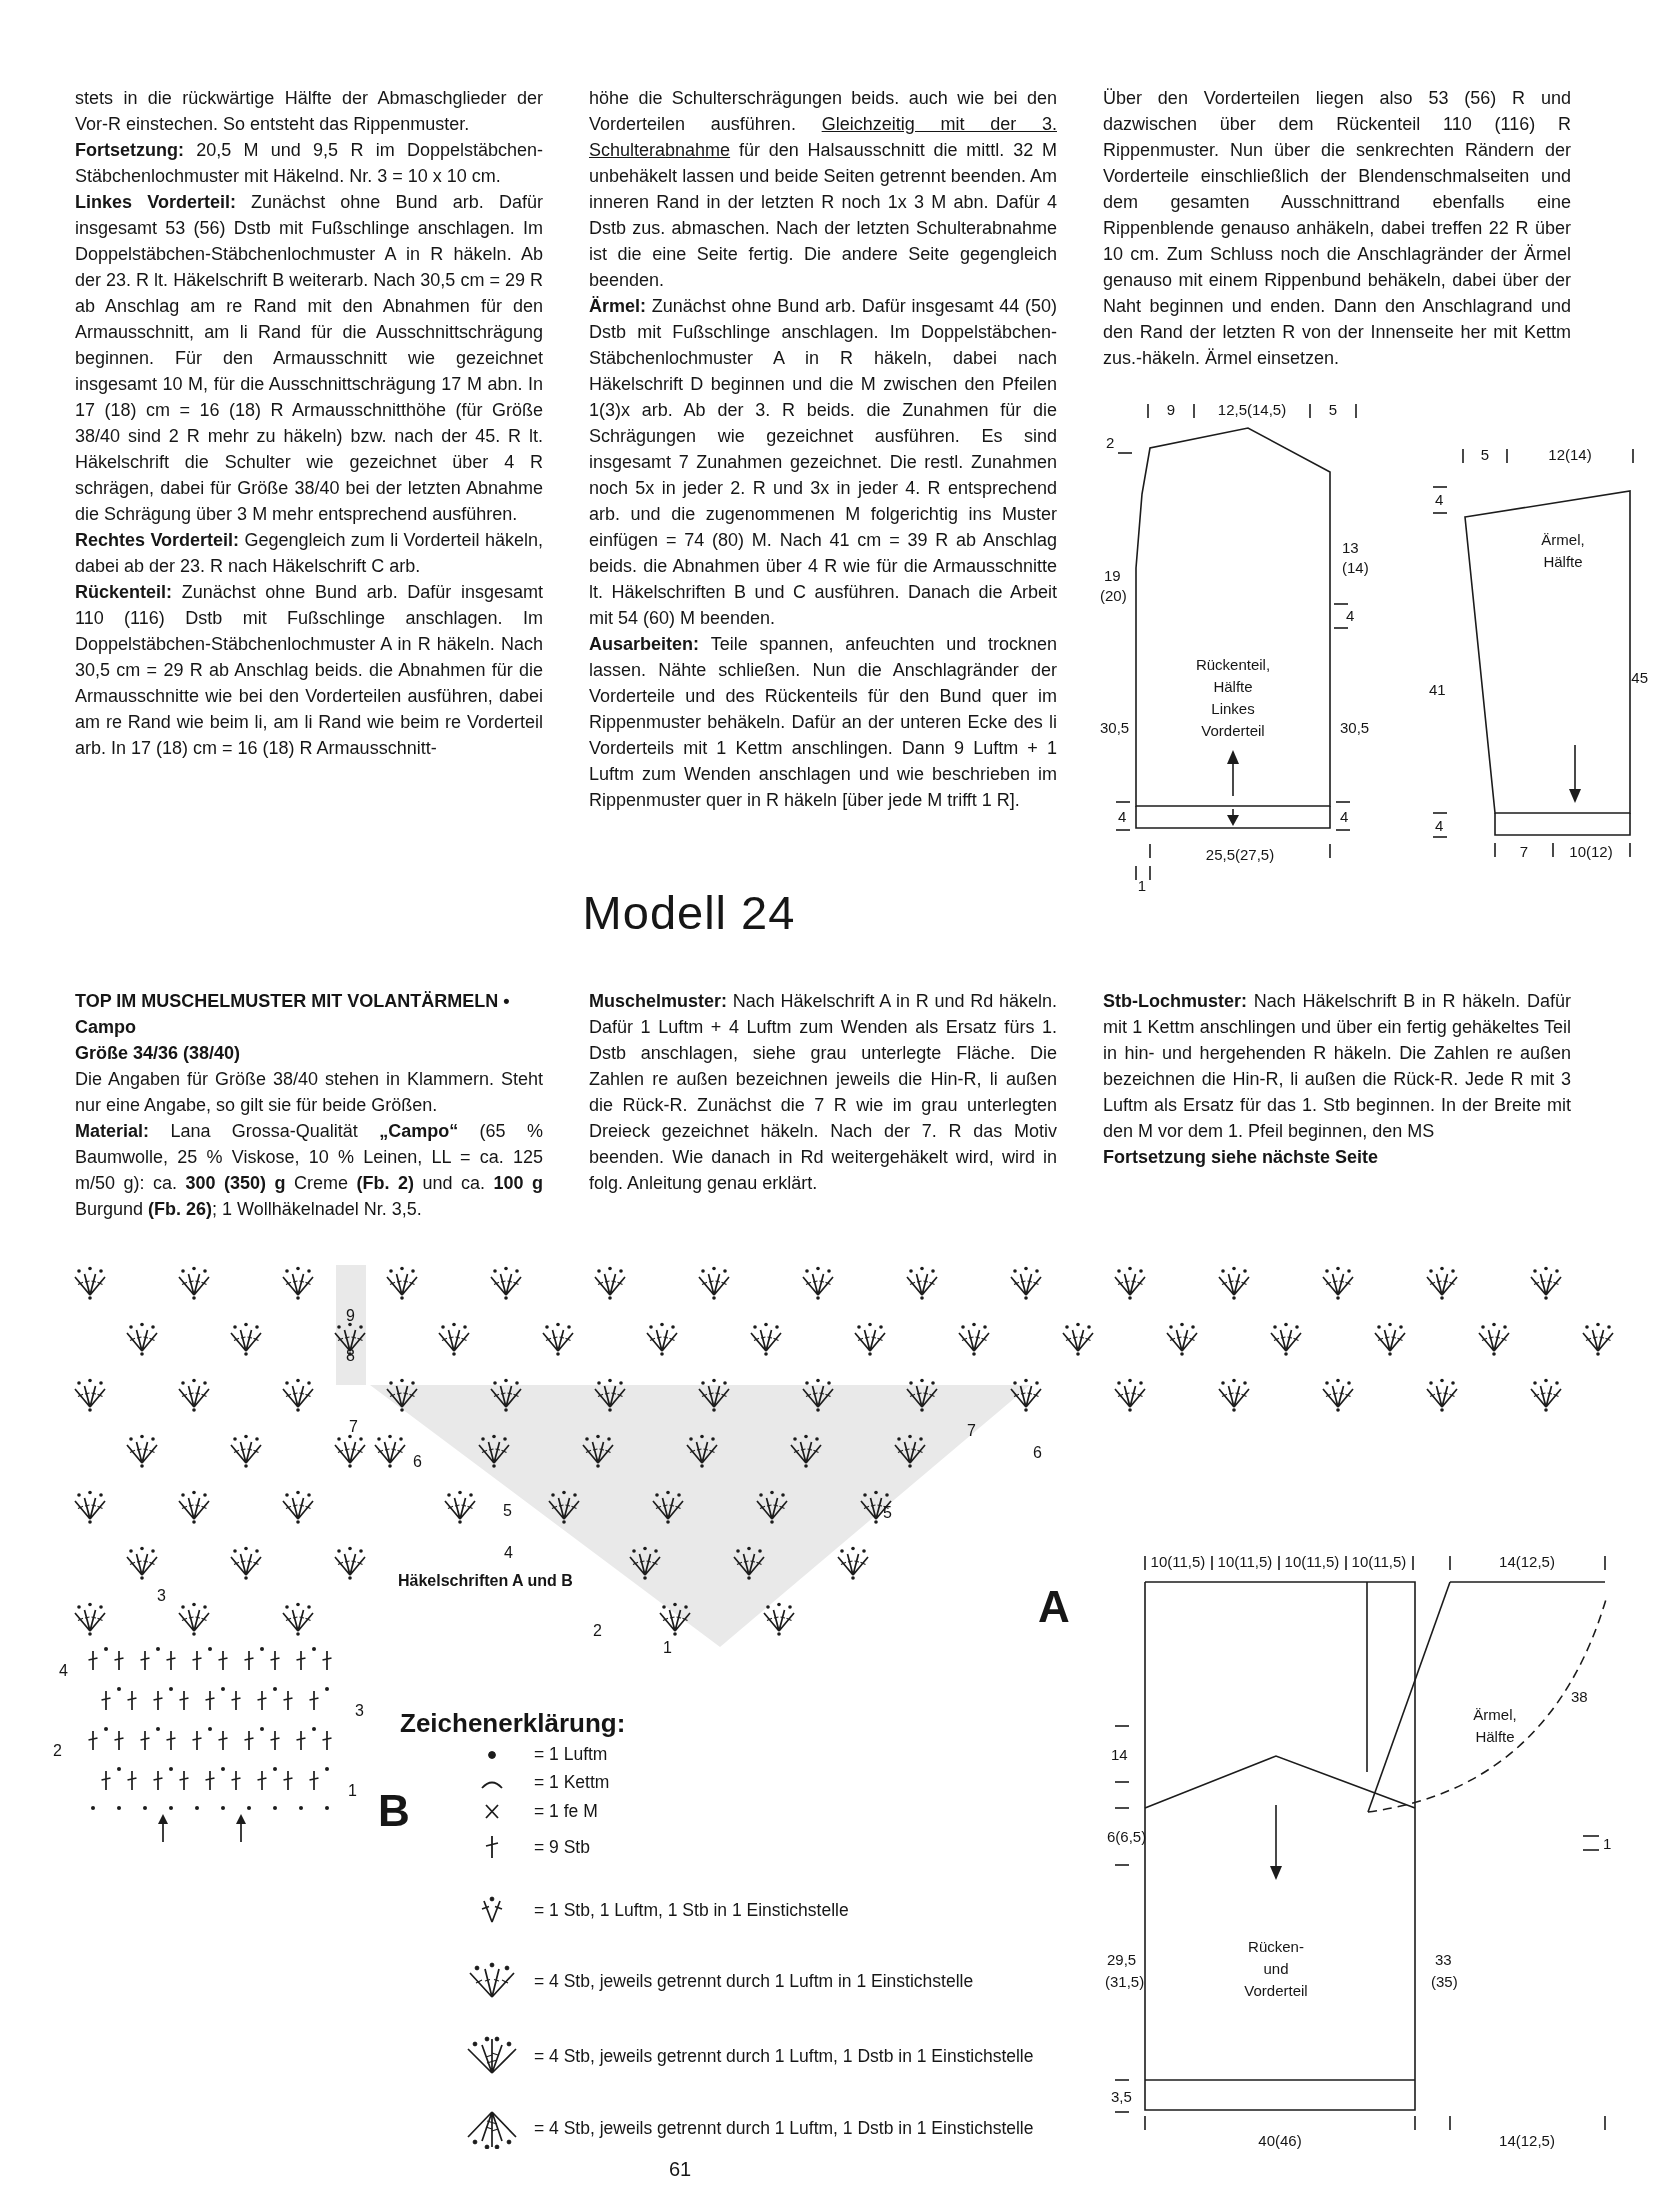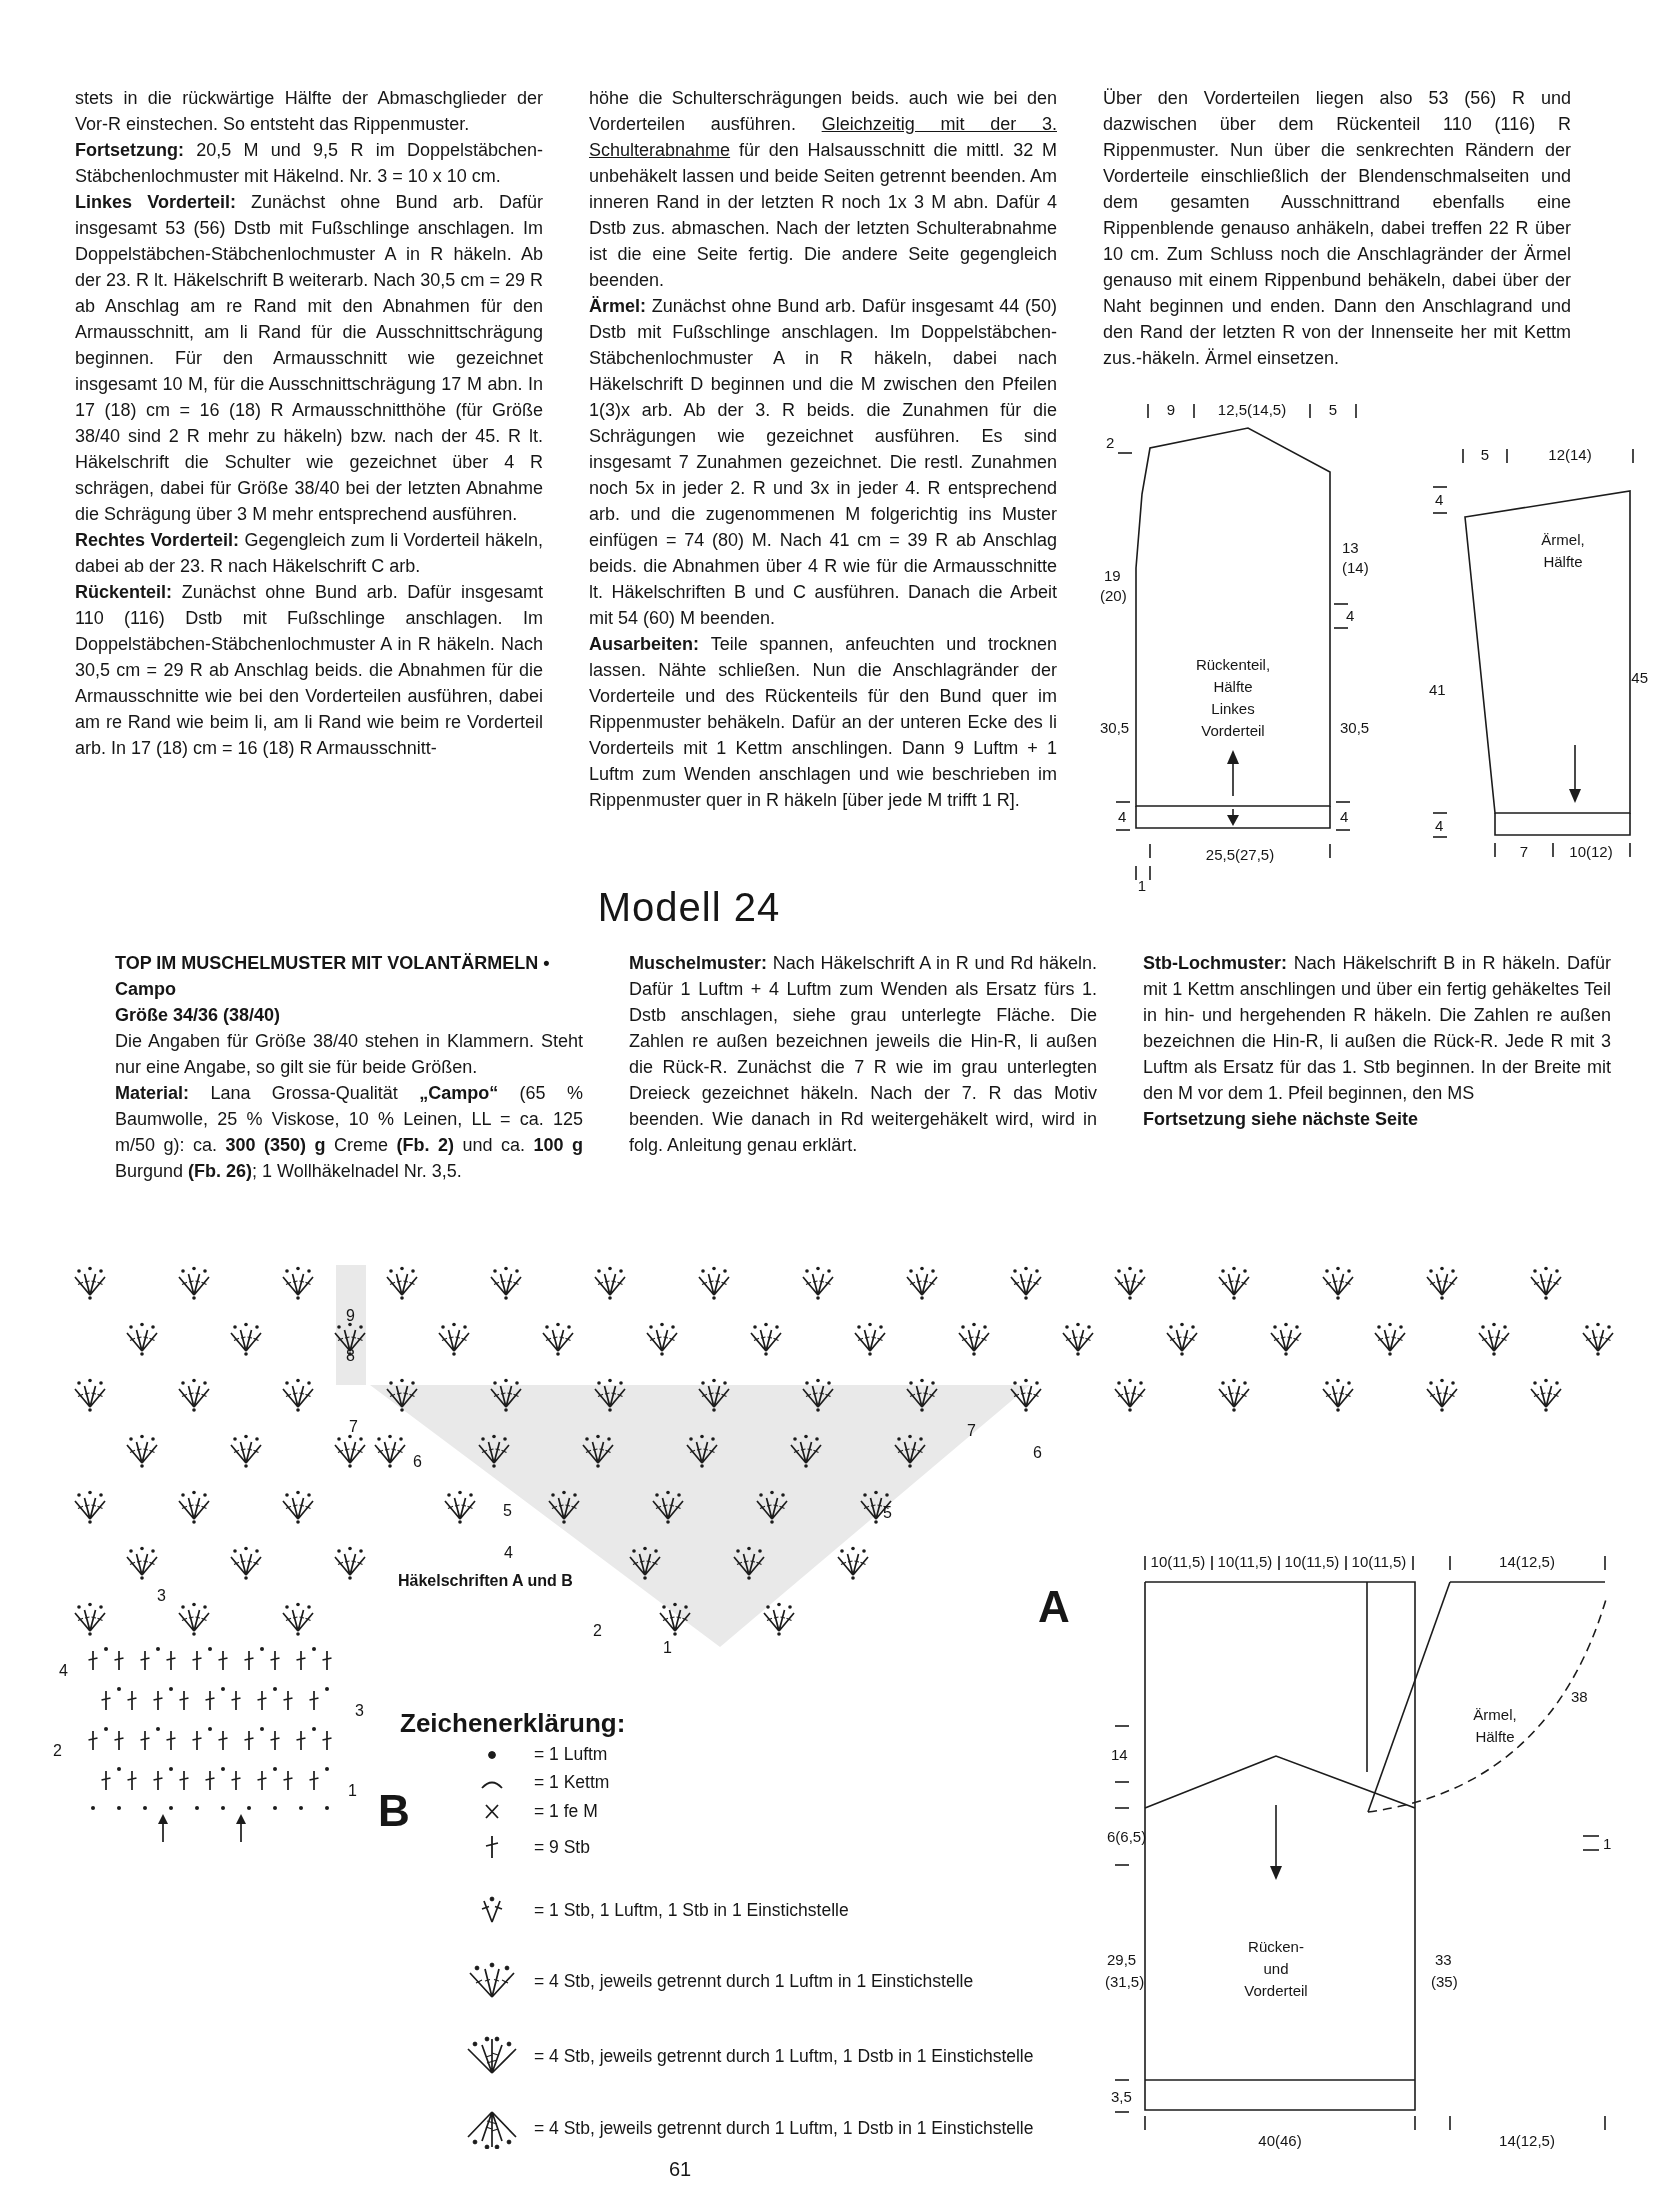--- a/index.html
+++ b/index.html
@@ -5,21 +5,21 @@
   html,body{margin:0;padding:0;background:#888;}
   .page{position:relative;width:1654px;height:2205px;background:#ffffff;
         font-family:"Liberation Sans",sans-serif;color:#161616;overflow:hidden;margin:0 auto;}
   .cols{position:absolute;display:flex;gap:46px;}
   .col{width:468px;}
   p.body{font-size:18px;line-height:26px;text-align:justify;margin:0;}
   .b{font-weight:bold;}
   .u{text-decoration:underline;}
   .h18{font-size:18px;font-weight:bold;line-height:26px;}
   .model-title{position:absolute;left:0;top:885px;width:1378px;text-align:center;
-               font-size:40px;letter-spacing:1px;}
+               font-size:47px;letter-spacing:1px;}
   .caption{position:absolute;font-weight:bold;font-size:16px;}
   .biglabel{position:absolute;font-weight:bold;font-size:44px;}
   .pagenum{position:absolute;left:0;top:2158px;width:1360px;text-align:center;font-size:20px;}
   .continuation{margin-top:22px;}
   
   svg.schem, svg.chartsvg{position:absolute;}
   svg.schem line, svg.schem path, svg.schem polyline{stroke:#1c1c1c;stroke-width:1.6;fill:none;}
   svg.schem .dash{stroke-dasharray:9 6;}
   svg.schem polygon.ah{fill:#1c1c1c;stroke:none;}
   svg text{font-size:15px;fill:#161616;font-family:"Liberation Sans",sans-serif;}
@@ -153,21 +153,21 @@
     <text x="10" y="386">4</text>
     <line x1="70" y1="398" x2="70" y2="412"></line>
       <line x1="128" y1="398" x2="128" y2="412"></line>
       <line x1="205" y1="398" x2="205" y2="412"></line>
     <text x="99" y="412" text-anchor="middle">7</text>
     <text x="166" y="412" text-anchor="middle">10(12)</text>
   </svg>
 
   <div class="model-title">Modell 24</div>
 
-  <div class="cols" style="left:75px;top:950px;margin-left:40px;">
+  <div class="cols" style="left:75px;top:988px;">
     <div class="col">
       <div class="h18">TOP IM MUSCHELMUSTER MIT VOLANTÄRMELN •</div>
       <div class="h18">Campo</div>
       <div class="h18">Größe 34/36 (38/40)</div>
       <p class="body"><span>Die Angaben für Größe 38/40 stehen in Klammern. Steht nur eine Angabe, so gilt sie für beide Größen.</span></p>
       <p class="body"><span class="b">Material: </span><span>Lana Grossa-Qualität </span><span class="b">„Campo“</span><span> (65 % Baumwolle, 25 % Viskose, 10 % Leinen, LL = ca. 125 m/50 g): ca. </span><span class="b">300 (350) g</span><span> Creme </span><span class="b">(Fb. 2)</span><span> und ca. </span><span class="b">100 g</span><span> Burgund </span><span class="b">(Fb. 26)</span><span>; 1 Wollhäkelnadel Nr. 3,5.</span></p>
     </div>
     <div class="col">
       <p class="body"><span class="b">Muschelmuster: </span><span>Nach Häkelschrift A in R und Rd häkeln. Dafür 1 Luftm + 4 Luftm zum Wenden als Ersatz fürs 1. Dstb anschlagen, siehe grau unterlegte Fläche. Die Zahlen re außen bezeichnen jeweils die Hin-R, li außen die Rück-R. Zunächst die 7 R wie im grau unterlegten Dreieck gezeichnet häkeln. Nach der 7. R das Motiv beenden. Wie danach in Rd weitergehäkelt wird, wird in folg. Anleitung genau erklärt.</span></p>
     </div>

